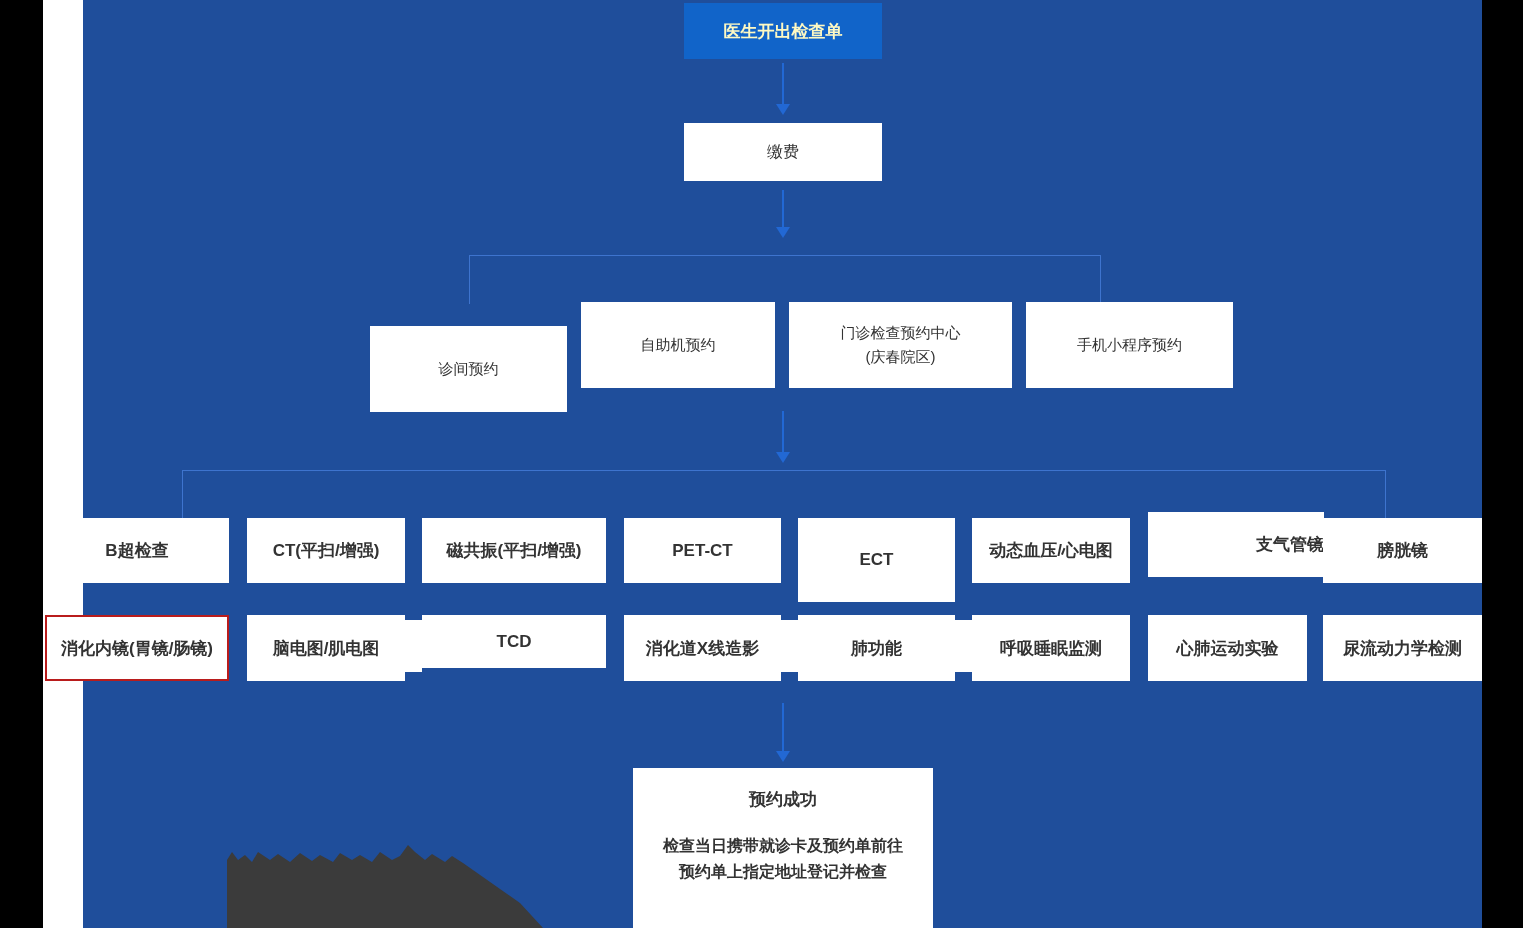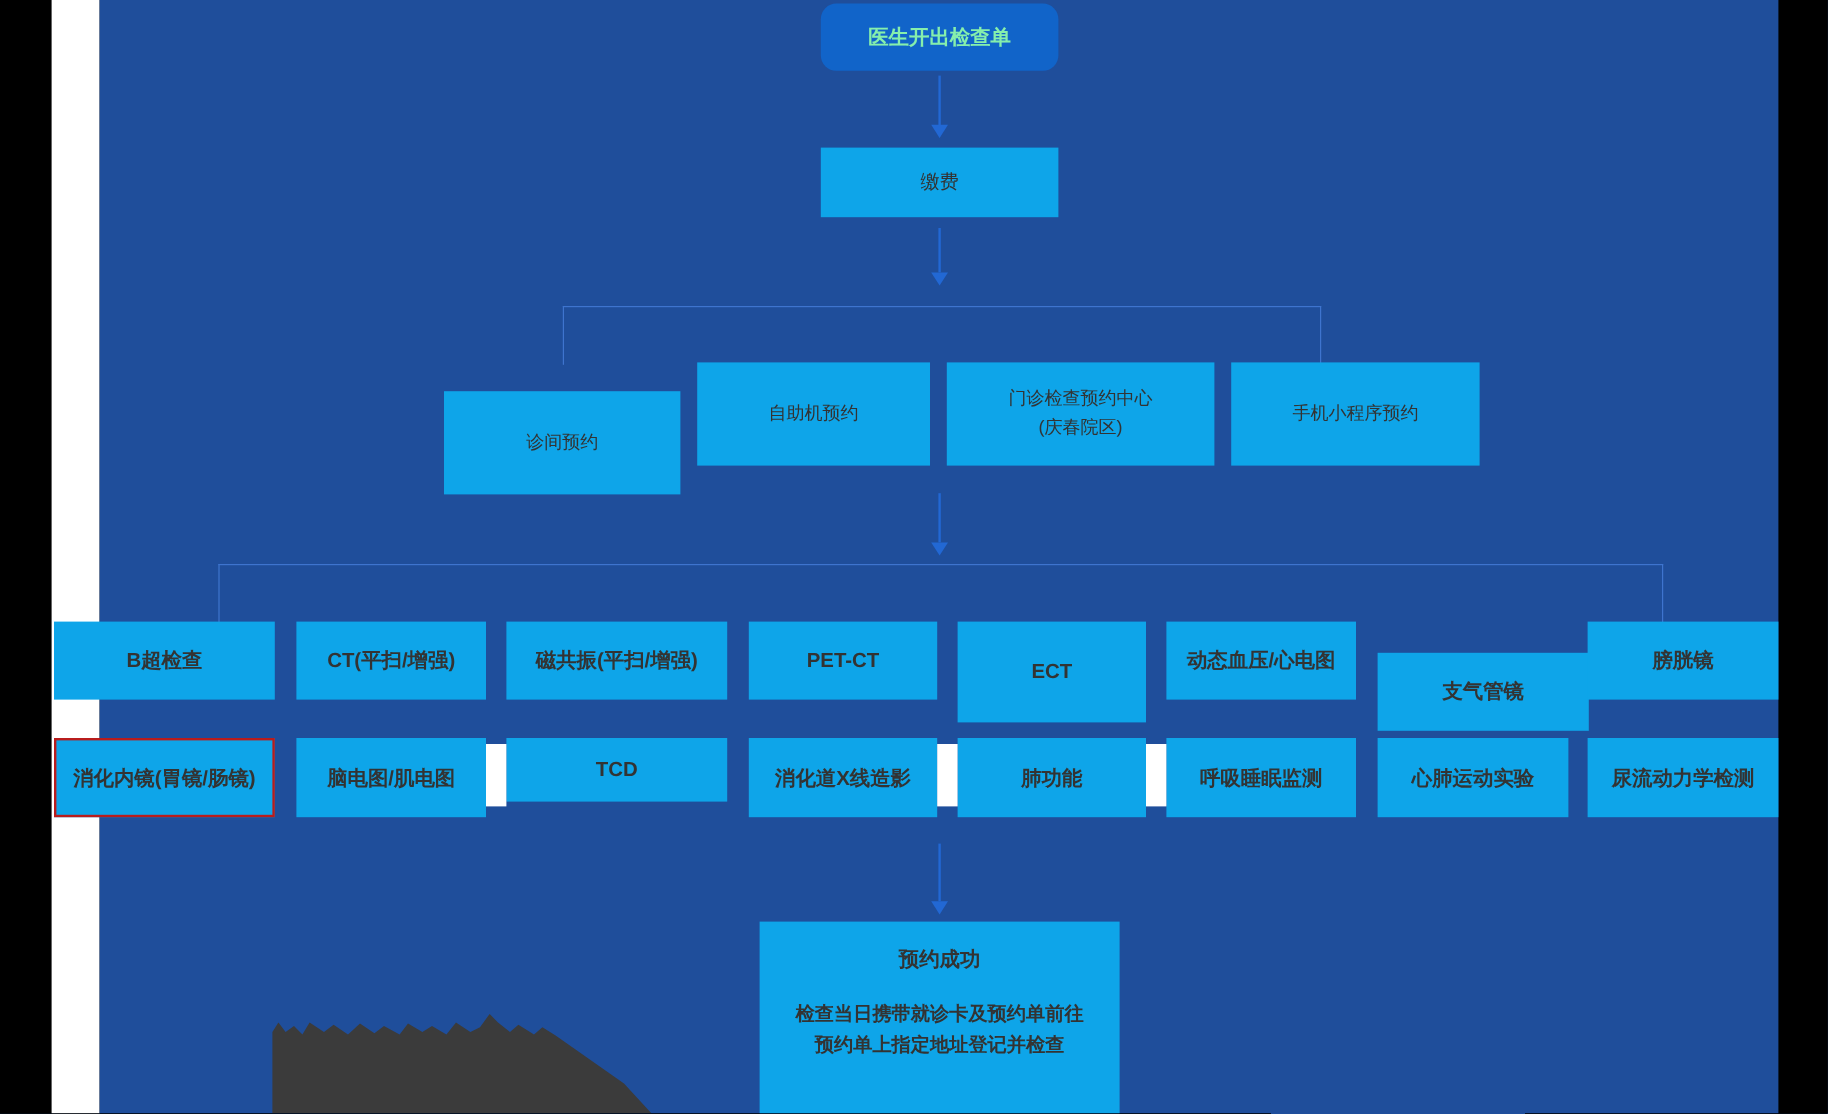--- a/index.html
+++ b/index.html
@@ -1,22 +1,22 @@
 <!DOCTYPE html>
 <html><head>
 <meta charset="utf-8">
 <style>
   html,body{margin:0;padding:0;background:#000;}
   #screen{position:relative;width:1523px;height:928px;background:#000;overflow:hidden;
           font-family:"Liberation Sans","DejaVu Sans",sans-serif;}
   .white-strip{position:absolute;left:43px;top:0;width:40px;height:928px;background:#ffffff;}
   .canvas{position:absolute;left:83px;top:0;width:1399px;height:928px;background:#1F4E9B;}
-  .box{position:absolute;background:#0ea5e9;color:#333333;display:flex;align-items:center;
+  .box{position:absolute;background:#ffffff;color:#333333;display:flex;align-items:center;
        justify-content:center;text-align:center;box-sizing:border-box;z-index:4;}
-  .start-box{background:#1164C9;color:#86efac;font-size:17px;font-weight:700;border-radius:13px;}
+  .start-box{background:#1164C9;color:#fef9c3;font-size:17px;font-weight:700;}
   .pay-box{font-size:16px;font-weight:400;}
   .ch-box{font-size:15px;font-weight:400;flex-direction:column;line-height:24px;}
   .exam-box{font-size:17px;font-weight:700;}
   .success-box{flex-direction:column;justify-content:flex-start;padding-top:20px;}
   .success-title{font-size:17px;font-weight:700;margin-bottom:22px;}
   .success-line{font-size:16px;font-weight:700;line-height:26px;}
   .vline{position:absolute;width:2px;background:#2268D4;z-index:2;}
   .ahead{position:absolute;width:0;height:0;border-style:solid;border-color:transparent;
          border-width:11px 7px 0 7px;border-top-color:#2268D4;z-index:2;}
   .bracket{position:absolute;border:1px solid #3E74CE;border-bottom:none;z-index:1;background:transparent;}
@@ -80,21 +80,21 @@
     </div>
   <div class="box exam-box" style="left:624px;top:518px;width:157px;height:65px;">
     <span>PET-CT</span>
     </div>
   <div class="box exam-box" style="left:798px;top:518px;width:157px;height:84px;">
     <span>ECT</span>
     </div>
   <div class="box exam-box" style="left:972px;top:518px;width:158px;height:65px;">
     <span>动态血压/心电图</span>
     </div>
-  <div class="box exam-box" style="left:1148px;top:544px;width:176px;height:65px;">
+  <div class="box exam-box" style="left:1148px;top:512px;width:176px;height:65px;justify-content:flex-end;">
     <span>支气管镜</span>
     </div>
   <div class="box exam-box" style="left:1323px;top:518px;width:159px;height:65px;">
     <span>膀胱镜</span>
     </div>
 
   <div class="box exam-box bordered" style="left:45px;top:615px;width:184px;height:66px;">
     <span>消化内镜(胃镜/肠镜)</span>
     </div>
   <div class="box exam-box" style="left:247px;top:615px;width:158px;height:66px;">

